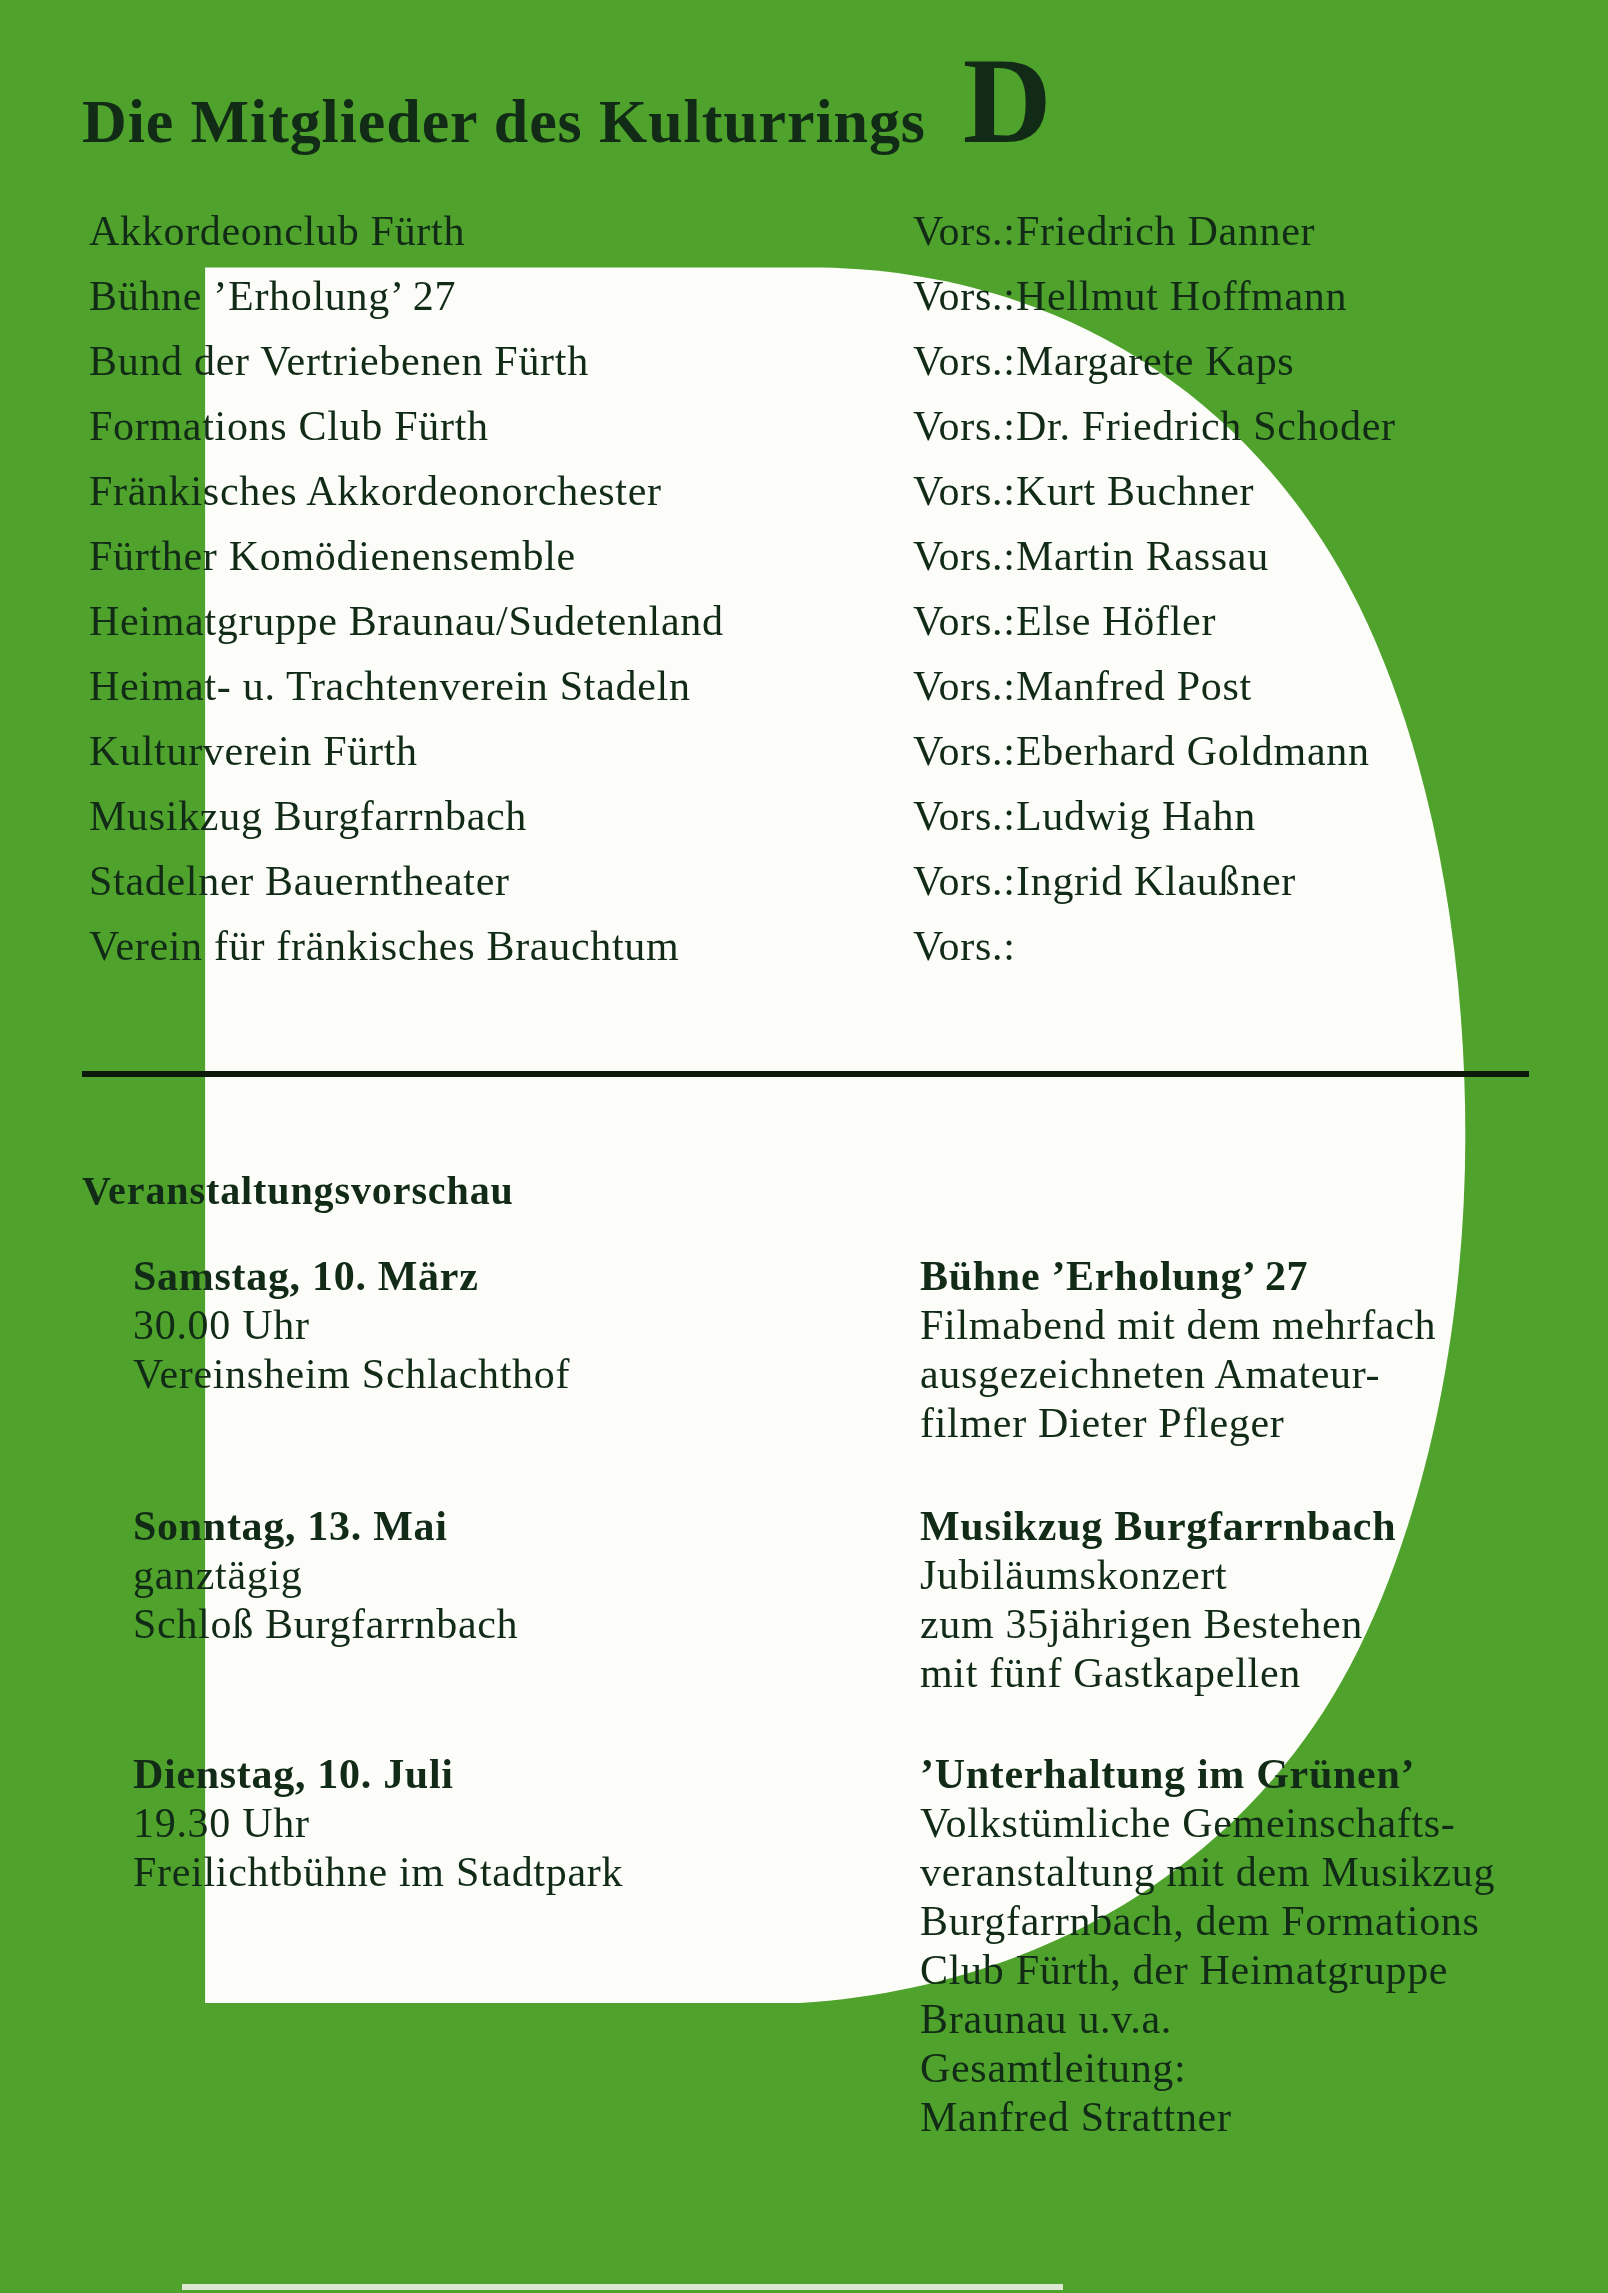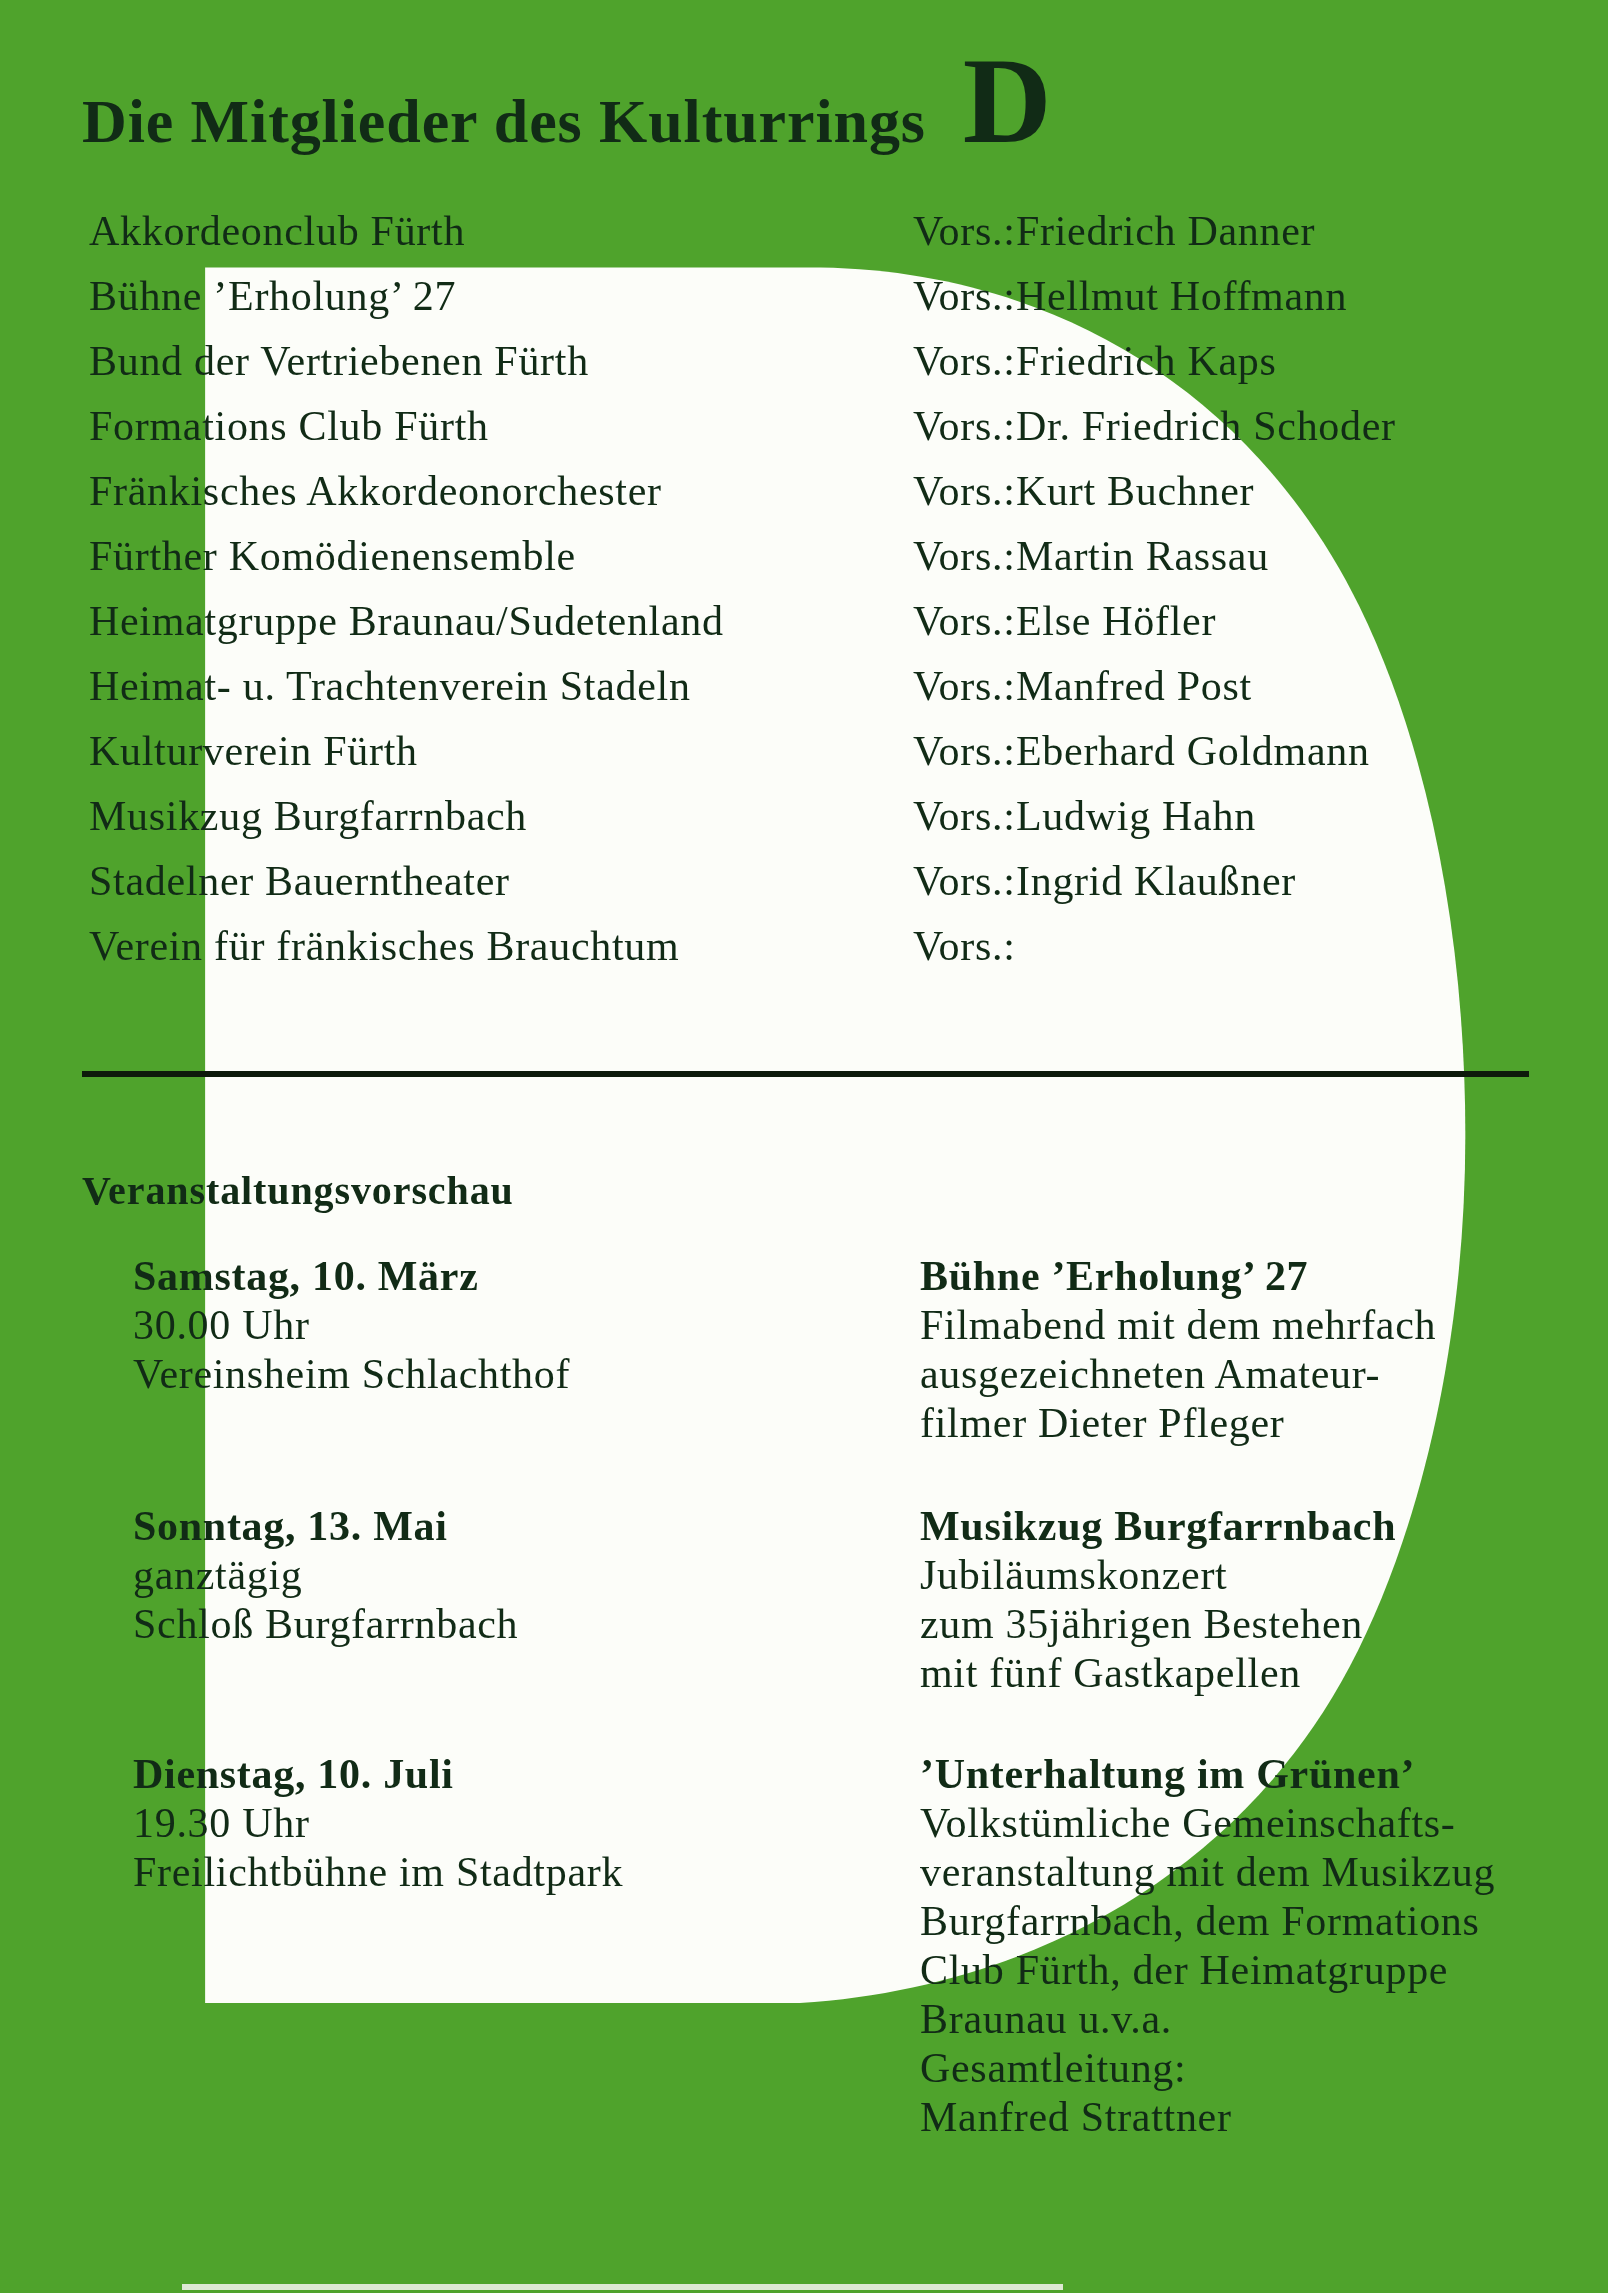--- a/index.html
+++ b/index.html
@@ -76,21 +76,21 @@
       <span class="chair">Friedrich Danner</span>
     </div>
     <div class="mrow">
       <span class="club">Bühne ’Erholung’ 27</span>
       <span class="vors">Vors.:</span>
       <span class="chair">Hellmut Hoffmann</span>
     </div>
     <div class="mrow">
       <span class="club">Bund der Vertriebenen Fürth</span>
       <span class="vors">Vors.:</span>
-      <span class="chair">Friedrich Kaps</span>
+      <span class="chair">Margarete Kaps</span>
     </div>
     <div class="mrow">
       <span class="club">Formations Club Fürth</span>
       <span class="vors">Vors.:</span>
       <span class="chair">Dr. Friedrich Schoder</span>
     </div>
     <div class="mrow">
       <span class="club">Fränkisches Akkordeonorchester</span>
       <span class="vors">Vors.:</span>
       <span class="chair">Kurt Buchner</span>

